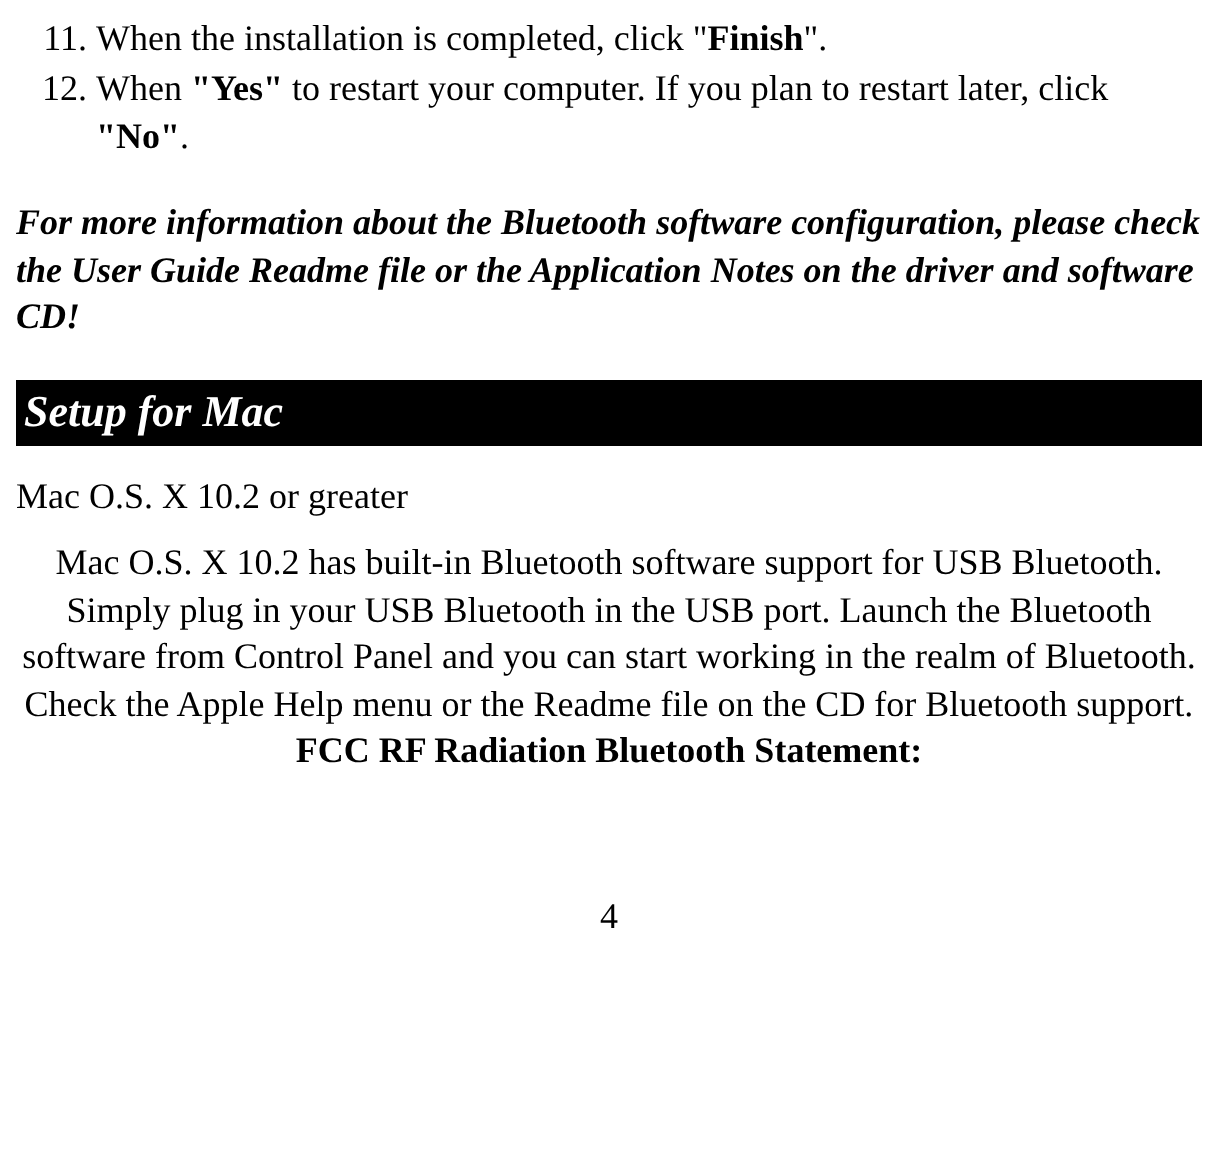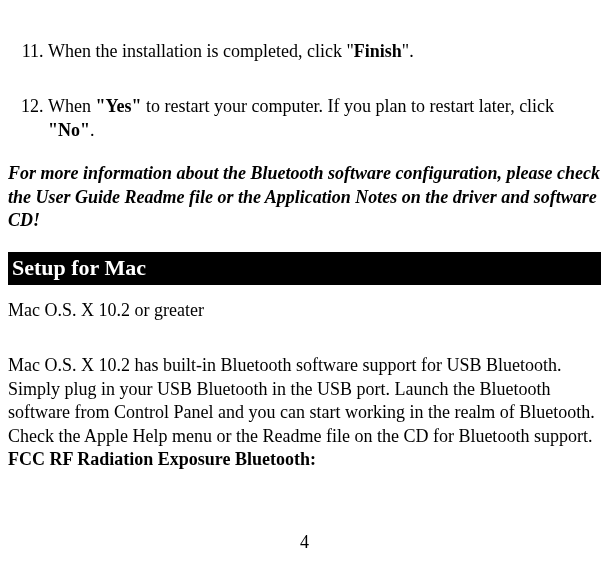--- a/index.html
+++ b/index.html
@@ -11,43 +11,44 @@
       width: 593px;
       color: #000;
       background: #fff;
     }
     ol {
       margin: 0 0 16px 0;
       padding-left: 40px;
     }
     ol li {
       margin-bottom: 2px;
-      margin-top: 32px;
     }
     .bold {
       font-weight: bold;
     }
     .info-para {
       font-weight: bold;
       margin: 20px 0 20px 0;
       font-style: italic;
     }
     .section-header {
       background: #000;
       color: #fff;
       font-weight: bold;
       font-size: 22px;
       padding: 2px 4px;
       margin: 10px 0 14px 0;
+      font-style: italic;
     }
     .subheading {
-      margin: 10px 0 32px 0;
+      margin: 10px 0 10px 0;
     }
     .body-para {
       margin: 0 0 0 0;
+      text-align: center;
     }
     .fcc-heading {
       font-weight: bold;
     }
     .page-number {
       text-align: center;
       margin-top: 60px;
       font-size: 18px;
     }
   </style>
@@ -64,16 +65,16 @@
 </ol>
 
 <p class="info-para">For more information about the Bluetooth software configuration, please check the User Guide Readme file or the Application Notes on the driver and software CD!</p>
 
 <div class="section-header"> Setup for Mac</div>
 
 <p class="subheading">Mac O.S. X 10.2 or greater</p>
 
 <p class="body-para">
   <span>Mac O.S. X 10.2 has built-in Bluetooth software support for USB Bluetooth. Simply plug in your USB Bluetooth in the USB port. Launch the Bluetooth software from Control Panel and you can start working in the realm of Bluetooth. Check the Apple Help menu or the Readme file on the CD for Bluetooth support.</span><br>
-  <span class="fcc-heading">FCC RF Radiation Exposure Bluetooth:</span><br>
+  <span class="fcc-heading">FCC RF Radiation Bluetooth Statement:</span><br>
 </p>
 
 <div class="page-number">4</div>
 
 </body></html>

